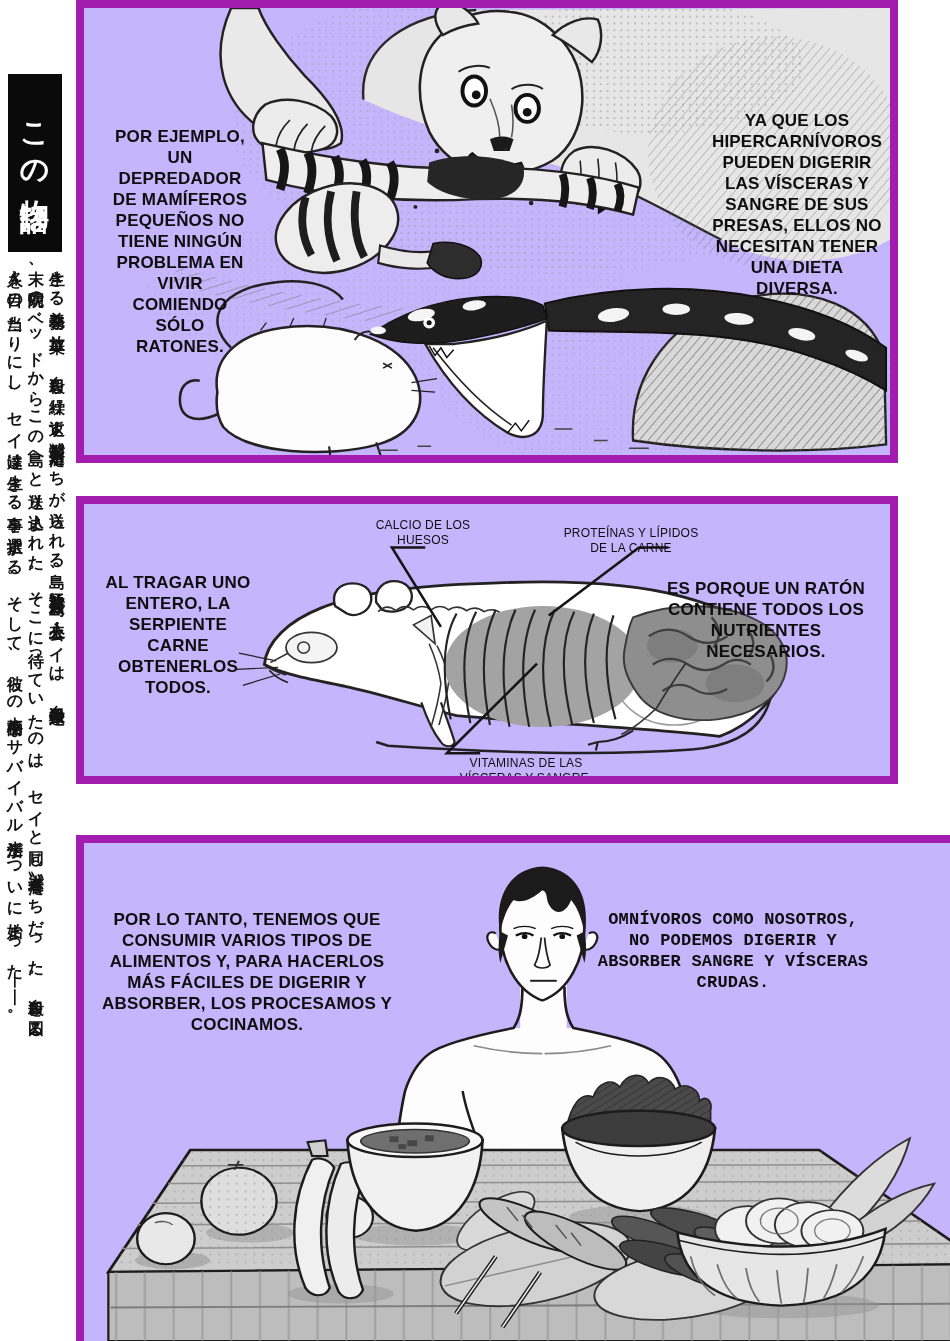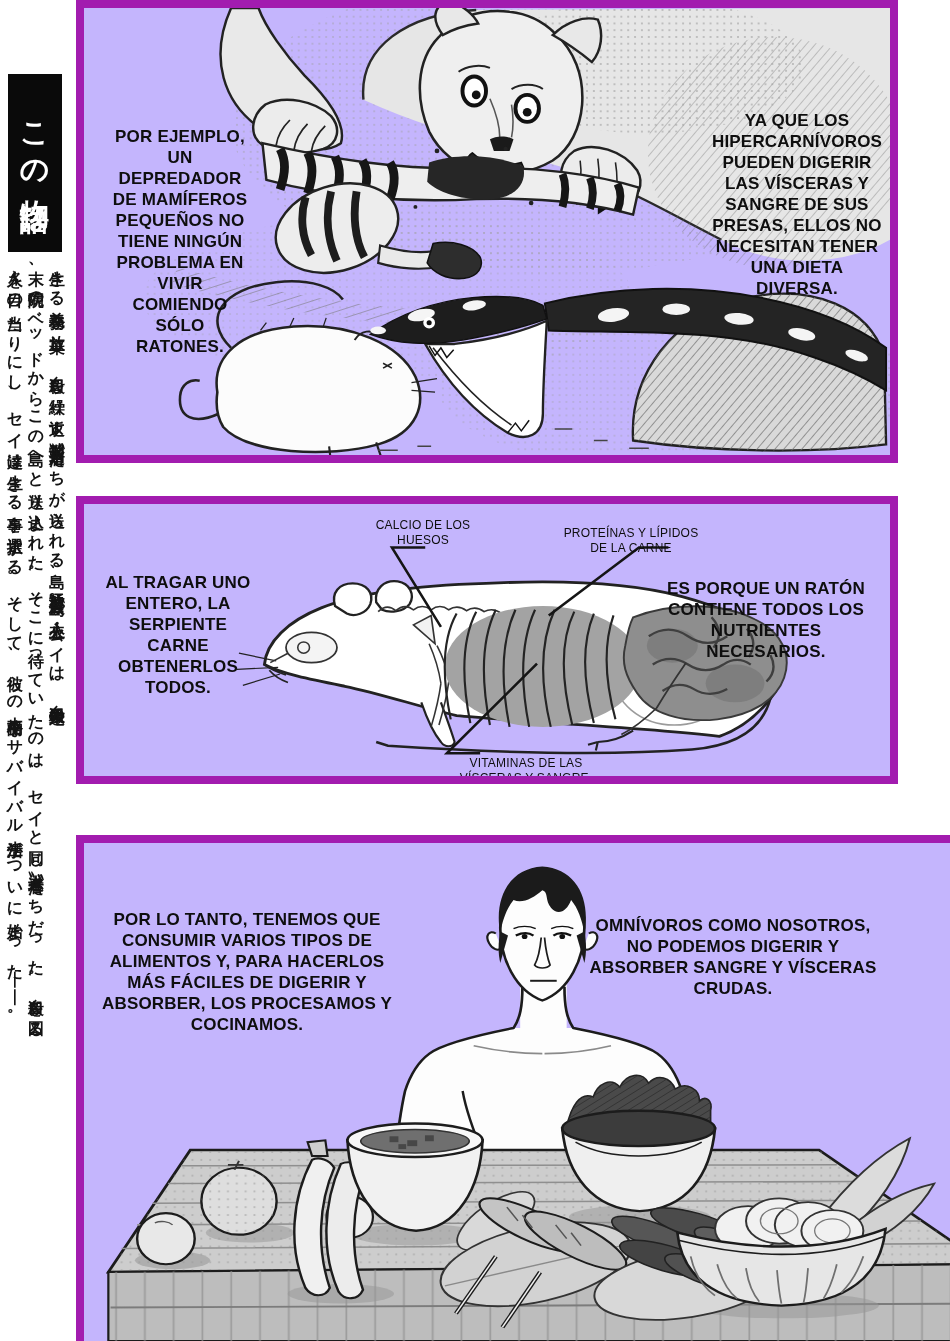--- a/index.html
+++ b/index.html
@@ -332,19 +332,19 @@
           <path d="M538,404 C566,412 598,418 630,418 C662,418 694,412 722,400" stroke="#1c1c1c" stroke-width="1.6" fill="none"></path>
         </g>
       </g>
     </svg>
     <div class="comic-caption" style="left:10px;top:66px;width:306px;">POR LO TANTO, TENEMOS QUE
 CONSUMIR VARIOS TIPOS DE
 ALIMENTOS Y, PARA HACERLOS
 MÁS FÁCILES DE DIGERIR Y
 ABSORBER, LOS PROCESAMOS Y
 COCINAMOS.</div>
-    <div class="comic-caption" style="left:488px;top:72px;width:322px;">OMNÍVOROS COMO NOSOTROS,
+    <div class="comic-caption" style="left:488px;top:66px;width:322px;font-family:Liberation Mono, monospace;">OMNÍVOROS COMO NOSOTROS,
 NO PODEMOS DIGERIR Y
 ABSORBER SANGRE Y VÍSCERAS
 CRUDAS.</div>
   </div>
 
 </div>
 
 </body></html>

